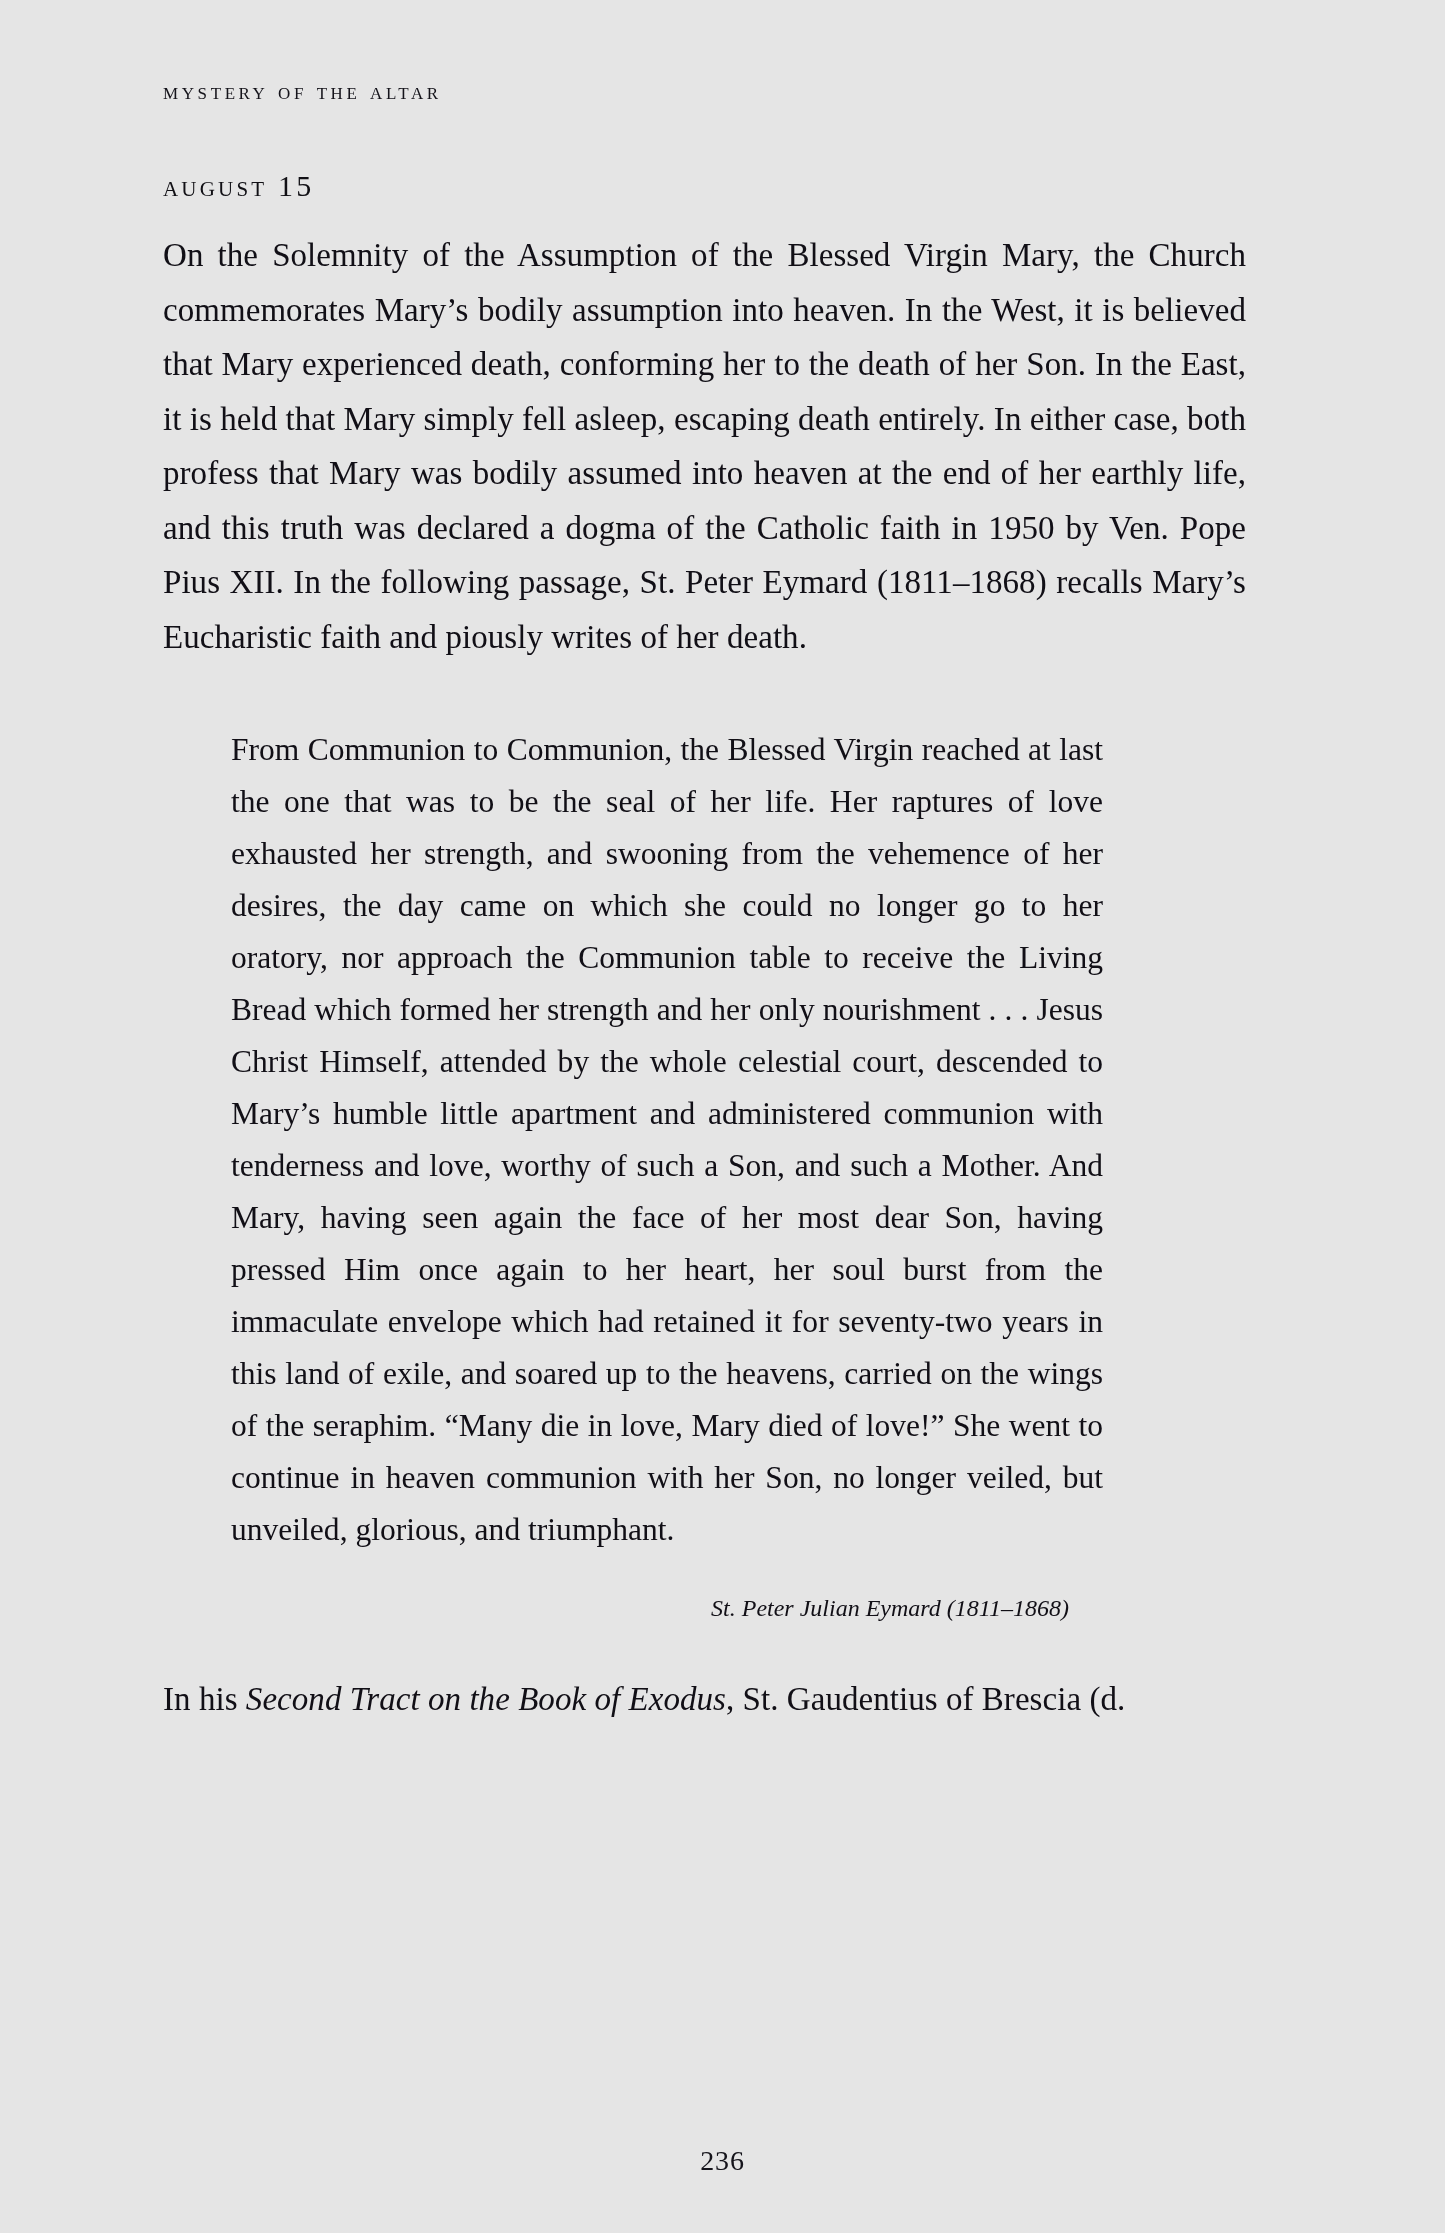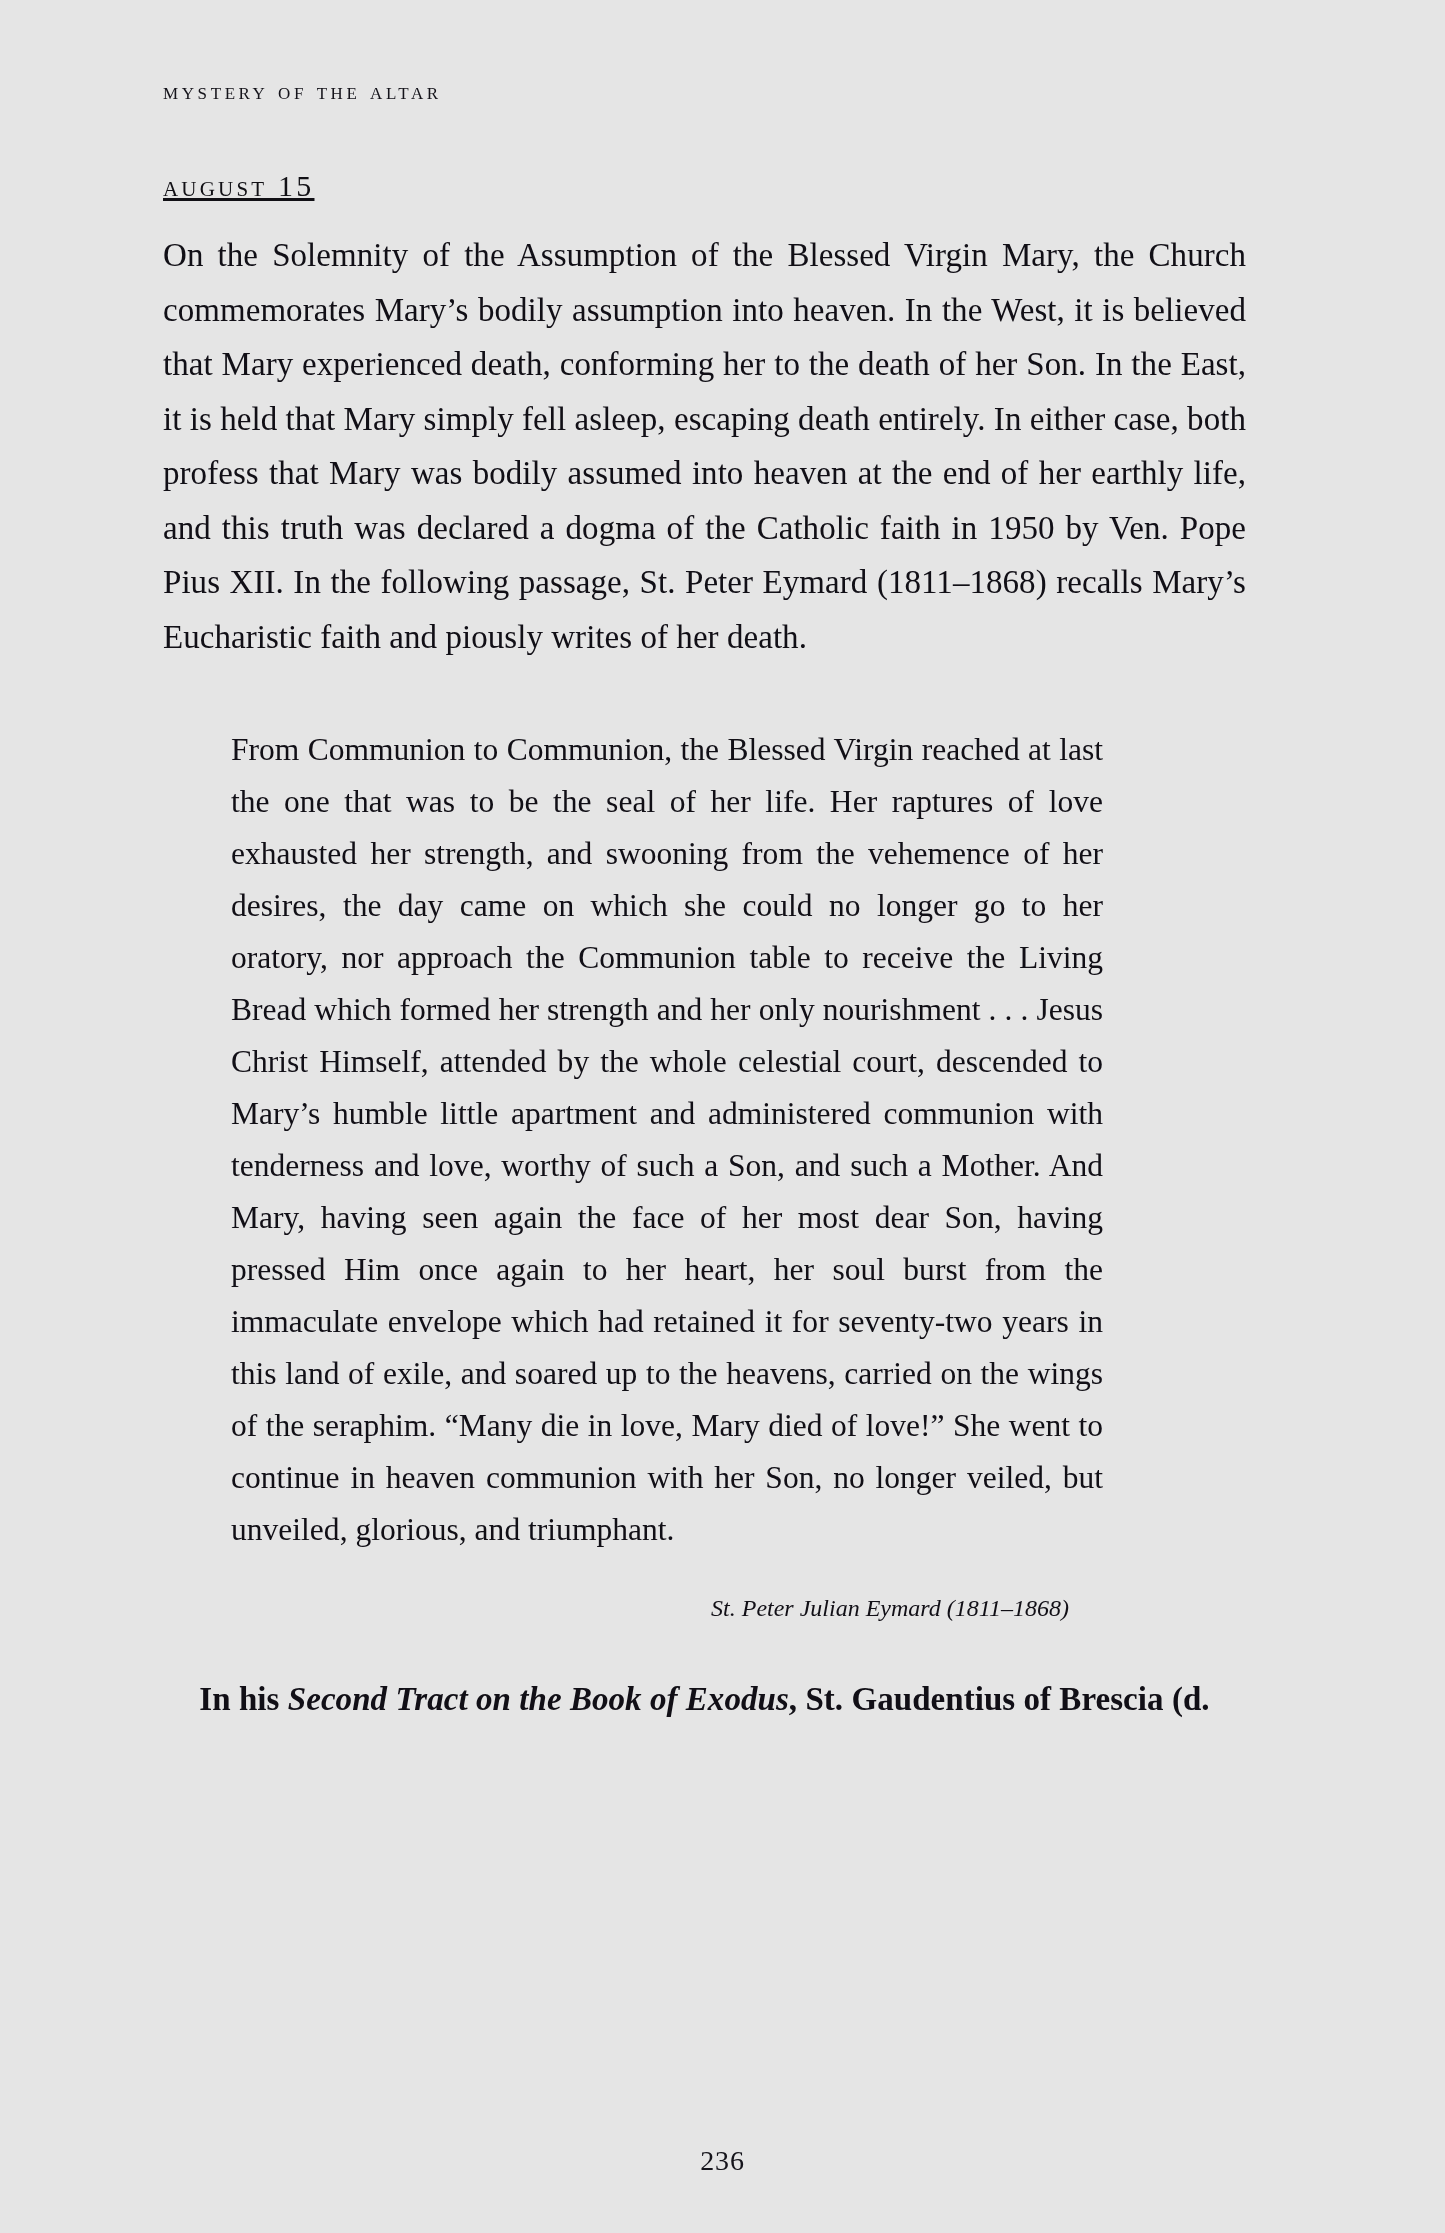--- a/index.html
+++ b/index.html
@@ -45,21 +45,20 @@
 
   .date-heading {
     font-size: 30px;
     letter-spacing: 3.2px;
     font-variant: small-caps;
     text-transform: lowercase;
     color: #111015;
     margin: 0;
     font-weight: normal;
     line-height: 1.1;
-    text-decoration: underline;
   }
 
   .date-heading.first { margin-top: 19px; }
 
   .section-title {
     font-size: 36px;
     font-weight: normal;
     margin: 38px 0 0 0;
     line-height: 1.22;
     letter-spacing: 0.1px;
@@ -104,22 +103,21 @@
     color: #110f16;
     padding-right: 34px;
   }
 
   .date-heading.second {
     margin-top: 128px;
   }
 
   p.body-text.last {
     margin-top: 40px;
-    text-align: center;
-    font-weight: bold;
+    text-align: left;
   }
 
   .ital { font-style: italic; }
 
   
   .folio {
     position: absolute;
     left: 0;
     right: 0;
     top: 2145px;

